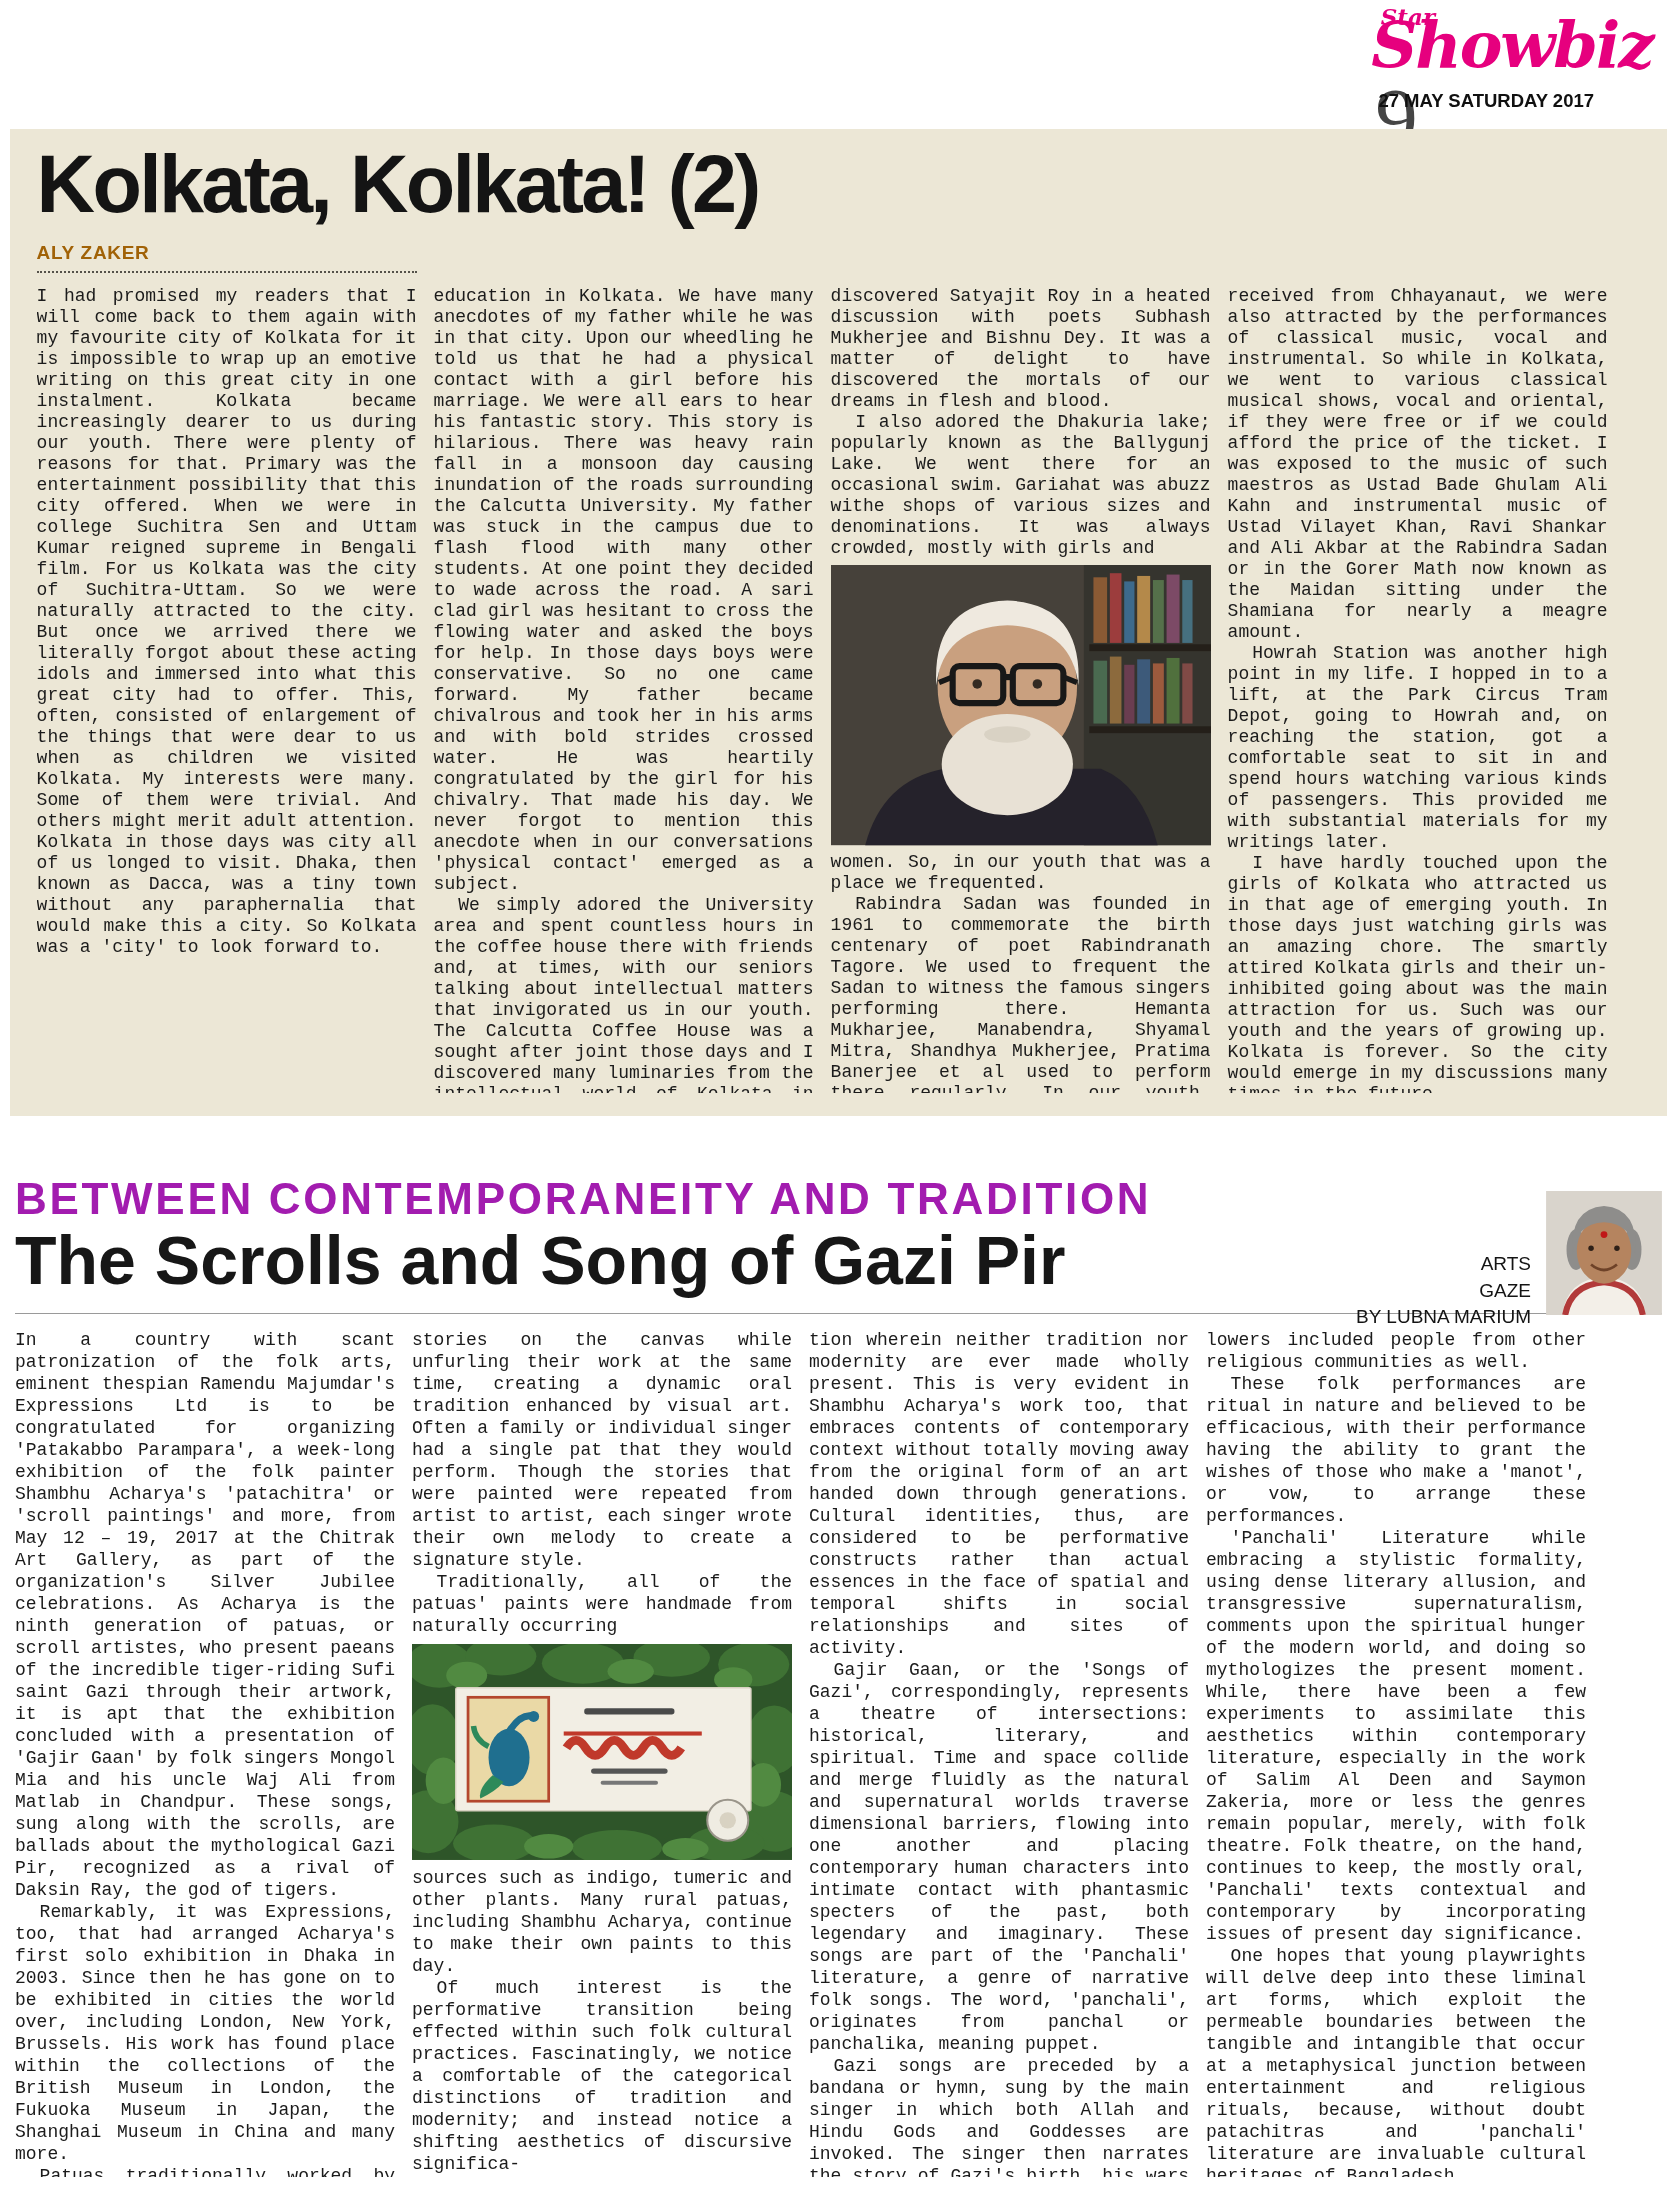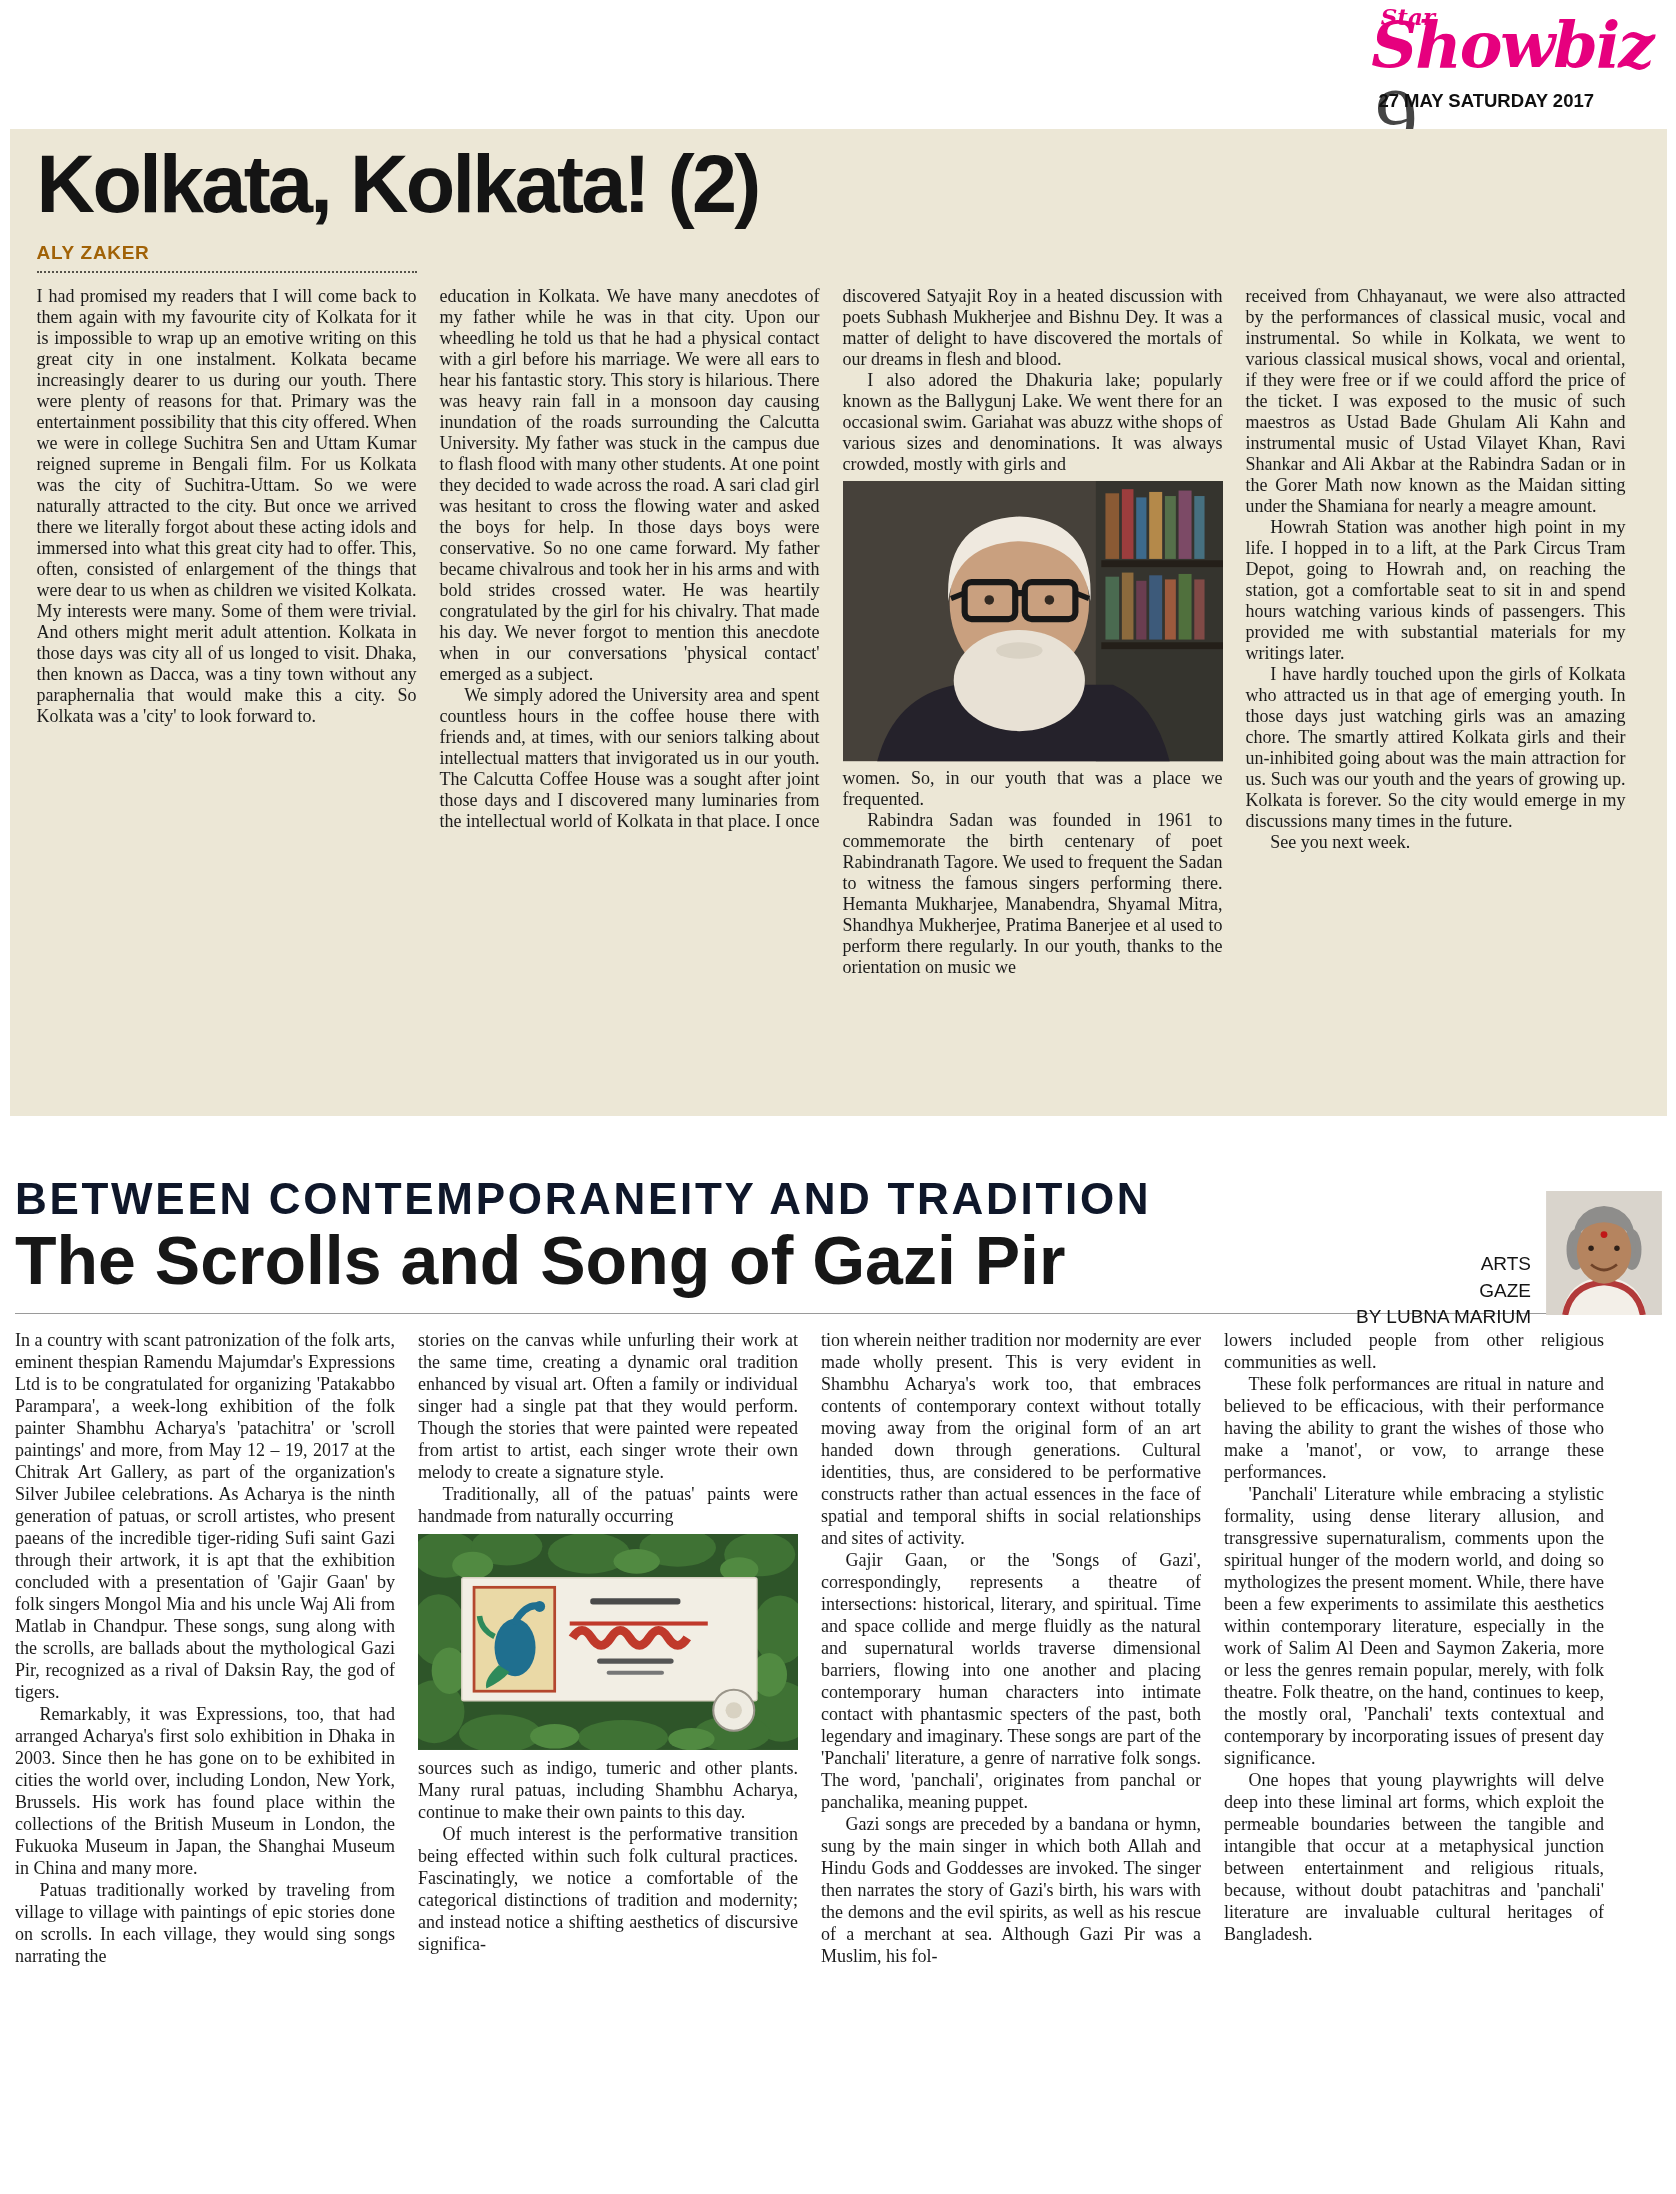--- a/index.html
+++ b/index.html
@@ -40,36 +40,36 @@
     font-family:"Liberation Sans", sans-serif; font-weight:bold;
     font-size:81px; line-height:1.05; letter-spacing:-2.7px; color:#141414;
     margin:1.4px 0 15px 0;
   }
   .a1-byline {
     font-family:"Liberation Sans", sans-serif; font-weight:bold;
     font-size:19px; letter-spacing:0.7px; color:#a16207;
   }
   .a1-dots { width:380px; border-bottom:2.7px dotted #55524a; margin:6.8px 0 12.3px 0; height:0; }
 
-  .cols { display:flex; gap:23px; }
+  .cols { display:flex; gap:17px;font-family:Liberation Mono, monospace; }
   .col {
     width:380px; flex:0 0 380px;
     font-size:18px; line-height:21px; text-align:justify; color:#1b1b1b;
   }
   .col p { margin:0; }
   p.ind { text-indent:24.6px; }
   .photo { display:block; width:100%; margin:6.8px 0; }
   .a1-cols-wrap { height:807px; overflow:hidden; }
 
   
   .article2 { position:absolute; left:15px; right:15px; top:1161px; bottom:0; overflow:hidden; }
   .a2-header { position:relative; padding-top:15px; }
   .a2-kicker {
     font-family:"Liberation Sans", sans-serif; font-weight:bold;
-    font-size:44px; line-height:1.05; letter-spacing:2.7px; color:#0f172a;
+    font-size:44px; line-height:1.05; letter-spacing:2.7px; color:#a21caf;
   }
   .a2-title {
     font-family:"Liberation Sans", sans-serif; font-weight:bold;
     font-size:68px; line-height:1.08; letter-spacing:0px; color:#171717; margin-top:1.4px;
   }
   .a2-label {
     position:absolute; top:89px; right:131px; text-align:right;
     font-family:"Liberation Sans", sans-serif; font-weight:normal;
     font-size:19px; line-height:27px; color:#141414;
   }

